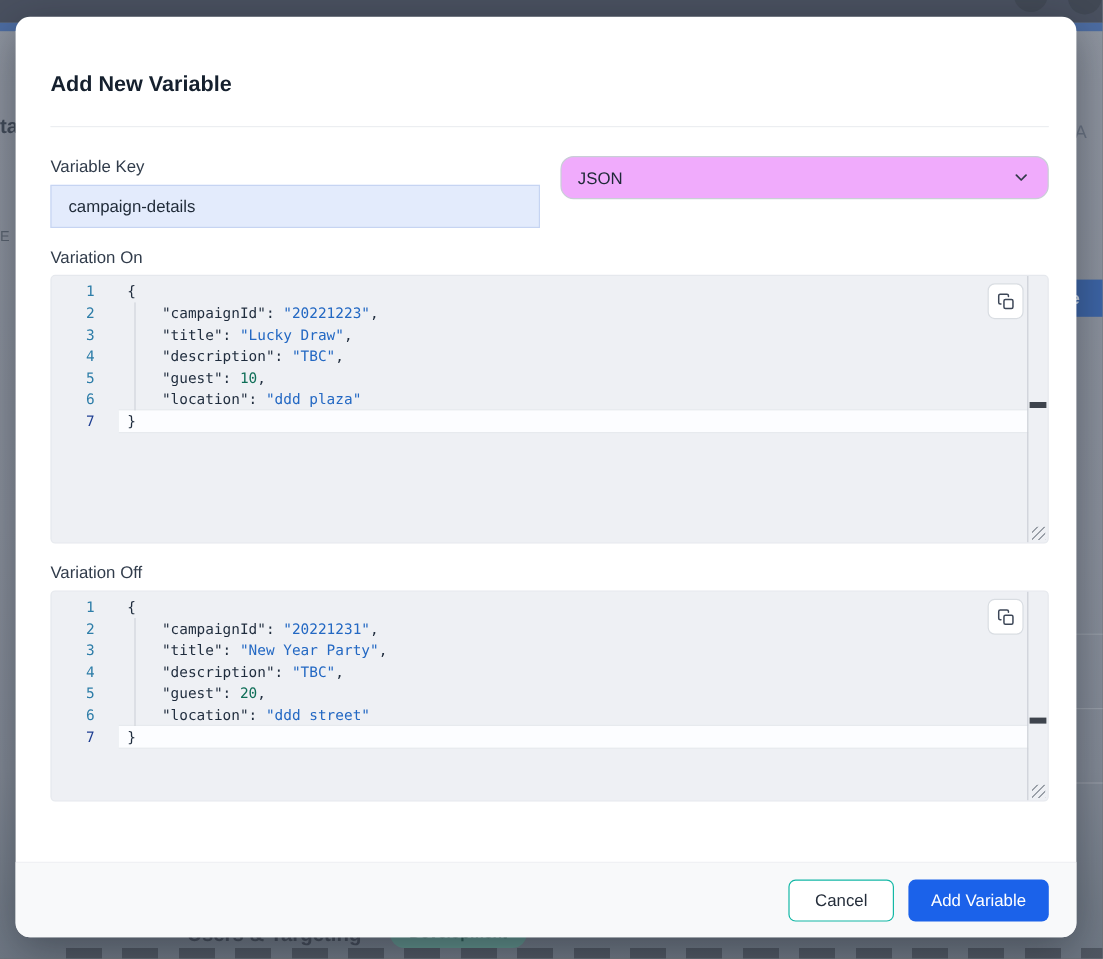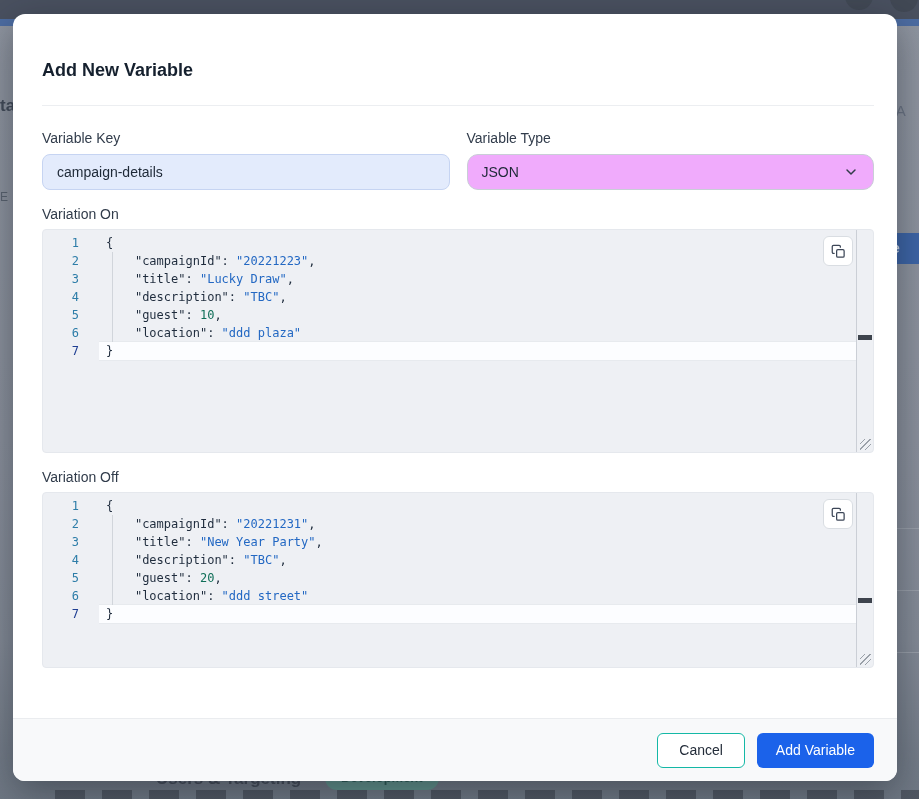--- a/index.html
+++ b/index.html
@@ -32,21 +32,21 @@
   
   .modal { position:absolute; left:13px; top:14px; width:884px; height:767px; background:#fff;
     border-radius:12px; box-shadow:0 10px 38px rgba(18,24,34,.45); }
   .modal-body { padding:46px 23px 0 29px; }
   .modal-title { font-size:18px; font-weight:700; color:#15202e; }
   .divider { height:1px; background:#eceef1; margin-top:24px; }
 
   .fields-row { display:flex; gap:17px; margin-top:24px; }
   .field { flex:1; }
   .field-label, .section-label { display:block; font-size:14px; font-weight:500; color:#313c4b; margin-bottom:8px; }
-  .text-input { width:100%; height:36px; border-radius:8px; background:#e3ebfc; border:1px solid #c6d4f2;
+  .text-input { width:100%; height:36px; border-radius:0; background:#e3ebfc; border:1px solid #c6d4f2;
     font-family:"Liberation Sans",sans-serif; font-size:14px; color:#1e2937; padding:0 14px; outline:none; }
   .select-box { width:100%; height:36px; border-radius:11px; background:#f0abfc; border:1px solid #c9ced7;
     display:flex; align-items:center; justify-content:space-between; padding:0 14px; cursor:pointer; }
   .select-value { font-size:14px; color:#1e2937; }
 
   .section-label { margin-top:16px; margin-bottom:7px; }
 
   .editor { position:relative; width:832px; background:#eef0f4; border:1px solid #e5e8ed; border-radius:4px;
     font-family:"DejaVu Sans Mono", monospace; font-size:12px; line-height:18px; overflow:hidden; }
   .editor.ed-on  { height:224px; }
@@ -105,21 +105,20 @@
     <div class="modal-body">
       <div class="modal-title">Add New Variable</div>
       <div class="divider"></div>
 
       <div class="fields-row">
         <div class="field">
           <label class="field-label">Variable Key</label>
           <input class="text-input" type="text" value="campaign-details" style="">
         </div>
         <div class="field">
-          <label class="field-label">Variable Type</label>
           <div class="select-box">
             <span class="select-value">JSON</span>
             <svg width="16" height="16" viewBox="0 0 24 24" fill="none" stroke="#323b49" stroke-width="2.2" stroke-linecap="round" stroke-linejoin="round">
               <polyline points="6 9 12 15 18 9"></polyline>
             </svg>
           </div>
         </div>
       </div>
 
       <label class="section-label">Variation On</label>

